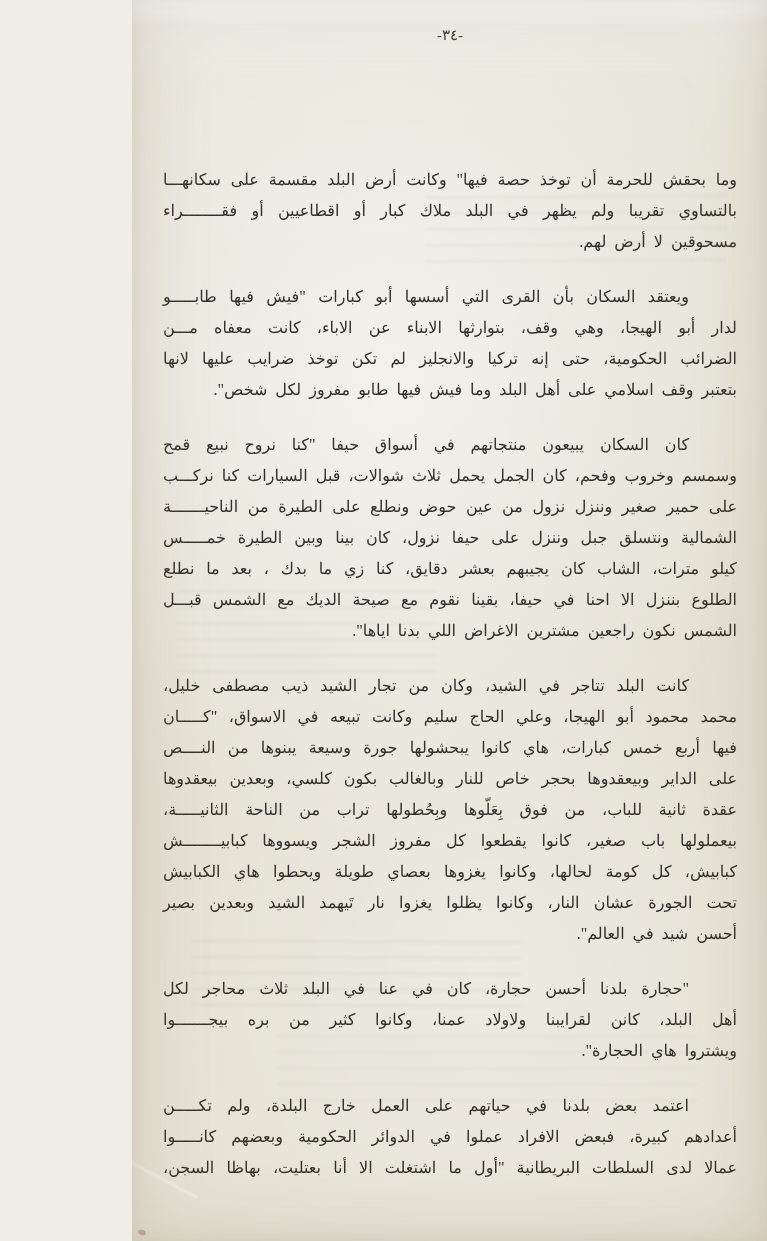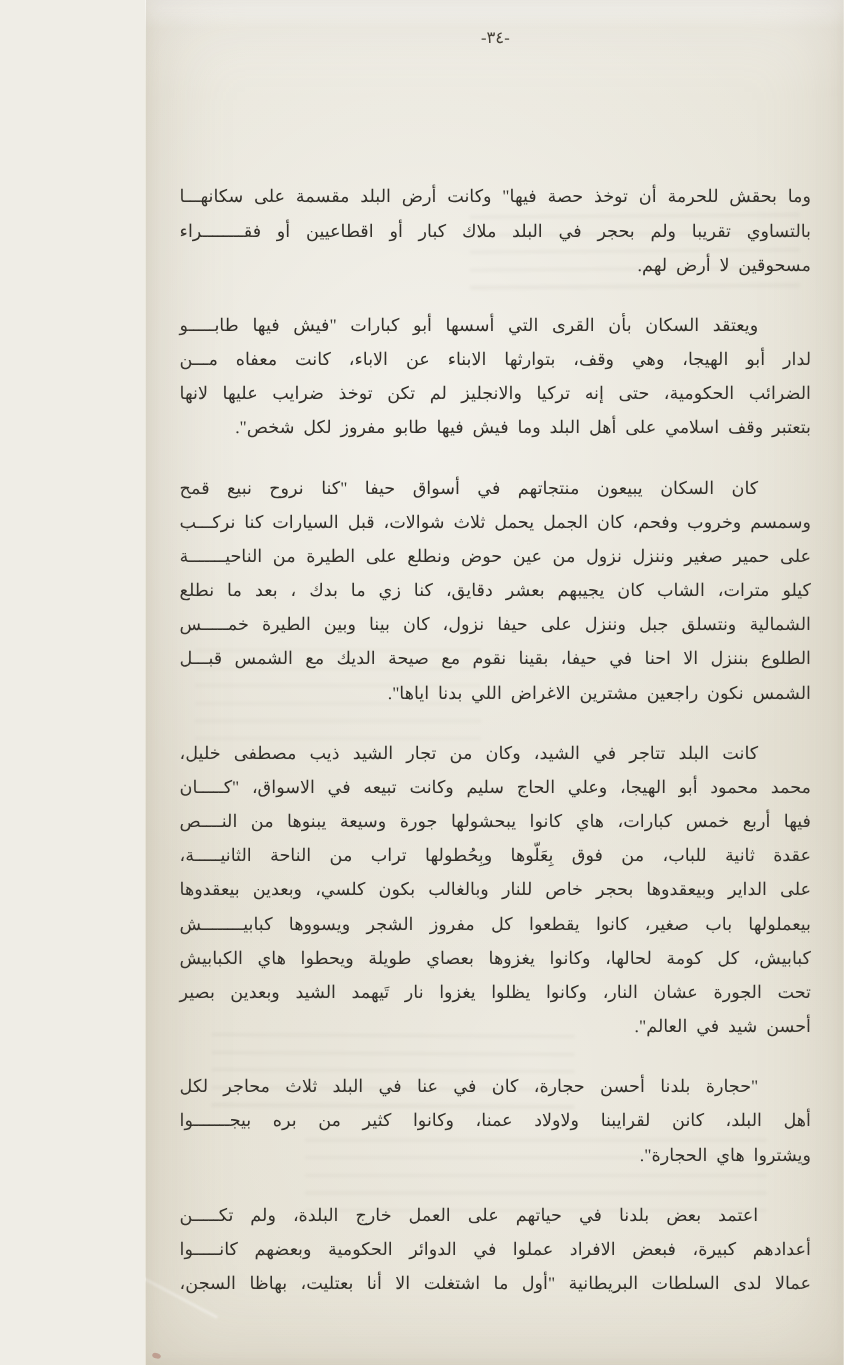--- a/index.html
+++ b/index.html
@@ -120,47 +120,47 @@
   <div class="smudge s1"></div>
   <div class="smudge s2"></div>
   <div class="smudge s3"></div>
   <div class="smudge s4"></div>
 
   <div class="content">
     <div class="page-number">-٣٤-</div>
 
     <div class="para">
       <div class="line">وما بحقش للحرمة أن توخذ حصة فيها" وكانت أرض البلد مقسمة على سكانهـــا</div>
-      <div class="line">بالتساوي تقريبا ولم بحجر في البلد ملاك كبار أو اقطاعيين أو فقــــــــراء</div>
+      <div class="line">بالتساوي تقريبا ولم يظهر في البلد ملاك كبار أو اقطاعيين أو فقــــــــراء</div>
       <div class="line last">مسحوقين لا أرض لهم.</div>
     </div>
 
     <div class="para">
       <div class="line indent">ويعتقد السكان بأن القرى التي أسسها أبو كبارات "فيش فيها طابـــــو</div>
       <div class="line">لدار أبو الهيجا، وهي وقف، بتوارثها الابناء عن الاباء، كانت معفاه مـــن</div>
       <div class="line">الضرائب الحكومية، حتى إنه تركيا والانجليز لم تكن توخذ ضرايب عليها لانها</div>
       <div class="line last">بتعتبر وقف اسلامي على أهل البلد وما فيش فيها طابو مفروز لكل شخص".</div>
     </div>
 
     <div class="para">
       <div class="line indent">كان السكان يبيعون منتجاتهم في أسواق حيفا "كنا نروح نبيع قمح</div>
       <div class="line">وسمسم وخروب وفحم، كان الجمل يحمل ثلاث شوالات، قبل السيارات كنا نركـــب</div>
       <div class="line">على حمير صغير وننزل نزول من عين حوض ونطلع على الطيرة من الناحيـــــــة</div>
+      <div class="line">الشمالية ونتسلق جبل وننزل على حيفا نزول، كان بينا وبين الطيرة خمـــــس</div>
       <div class="line">كيلو مترات، الشاب كان يجيبهم بعشر دقايق، كنا زي ما بدك ، بعد ما نطلع</div>
-      <div class="line">الشمالية ونتسلق جبل وننزل على حيفا نزول، كان بينا وبين الطيرة خمـــــس</div>
       <div class="line">الطلوع بننزل الا احنا في حيفا، بقينا نقوم مع صيحة الديك مع الشمس قبـــل</div>
       <div class="line last">الشمس نكون راجعين مشترين الاغراض اللي بدنا اياها".</div>
     </div>
 
     <div class="para">
       <div class="line indent">كانت البلد تتاجر في الشيد، وكان من تجار الشيد ذيب مصطفى خليل،</div>
       <div class="line">محمد محمود أبو الهيجا، وعلي الحاج سليم وكانت تبيعه في الاسواق، "كـــــان</div>
       <div class="line">فيها أربع خمس كبارات، هاي كانوا يبحشولها جورة وسيعة يبنوها من النــــص</div>
+      <div class="line">على الداير وبيعقدوها بحجر خاص للنار وبالغالب بكون كلسي، وبعدين بيعقدوها</div>
       <div class="line">عقدة ثانية للباب، من فوق بِعَلّوها وبِحُطولها تراب من الناحة الثانيـــــة،</div>
-      <div class="line">على الداير وبيعقدوها بحجر خاص للنار وبالغالب بكون كلسي، وبعدين بيعقدوها</div>
       <div class="line">بيعملولها باب صغير، كانوا يقطعوا كل مفروز الشجر ويسووها كبابيــــــــش</div>
       <div class="line">كبابيش، كل كومة لحالها، وكانوا يغزوها بعصاي طويلة ويحطوا هاي الكبابيش</div>
       <div class="line">تحت الجورة عشان النار، وكانوا يظلوا يغزوا نار تَيهمد الشيد وبعدين بصير</div>
       <div class="line last">أحسن شيد في العالم".</div>
     </div>
 
     <div class="para">
       <div class="line indent">"حجارة بلدنا أحسن حجارة، كان في عنا في البلد ثلاث محاجر لكل</div>
       <div class="line">أهل البلد، كانن لقرايبنا ولاولاد عمنا، وكانوا كثير من بره بيجـــــــوا</div>
       <div class="line last">ويشتروا هاي الحجارة".</div>

